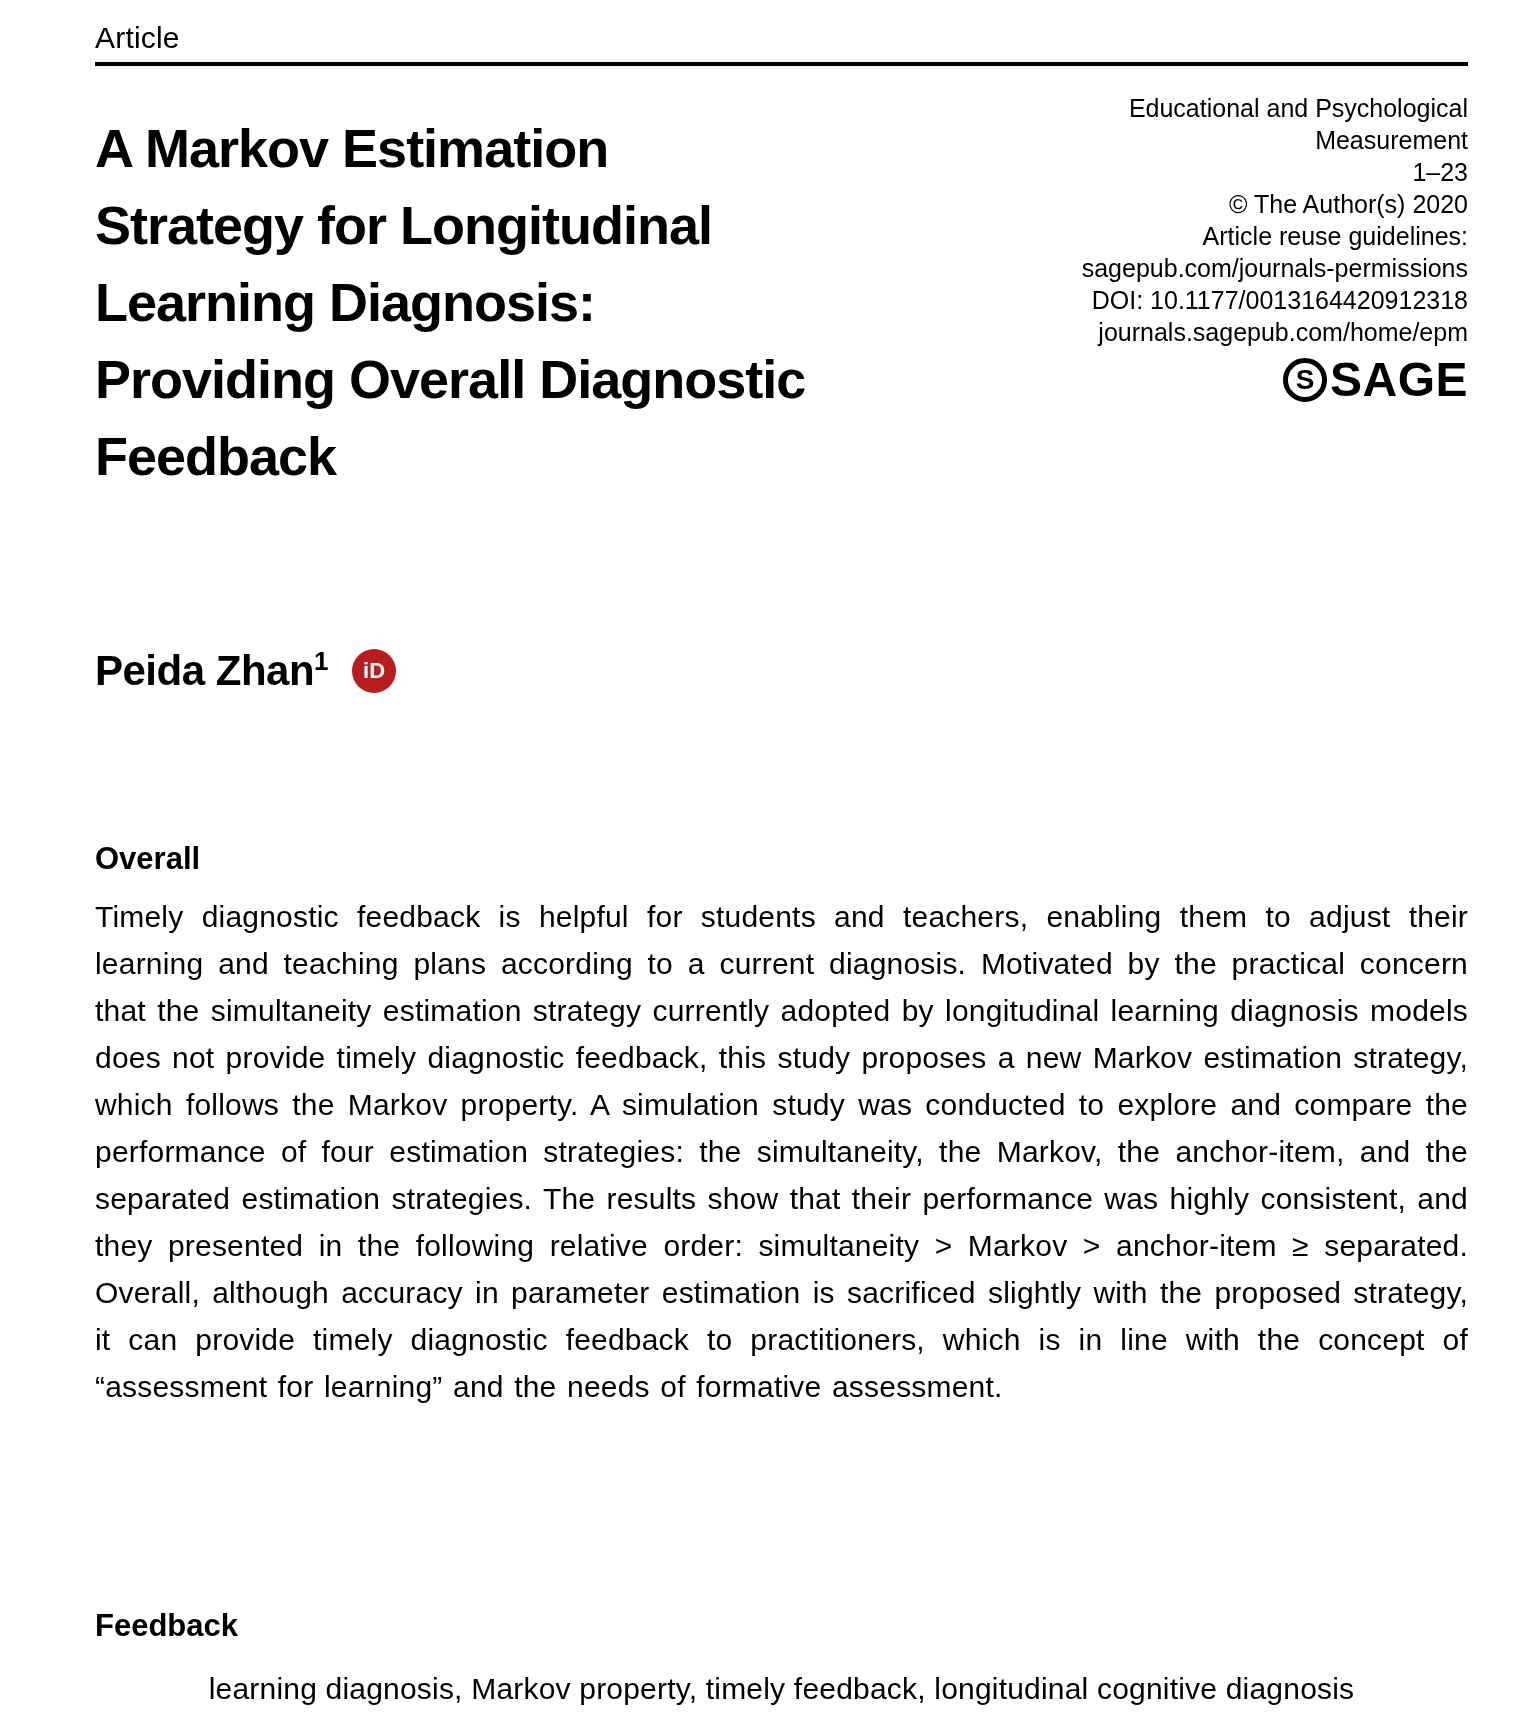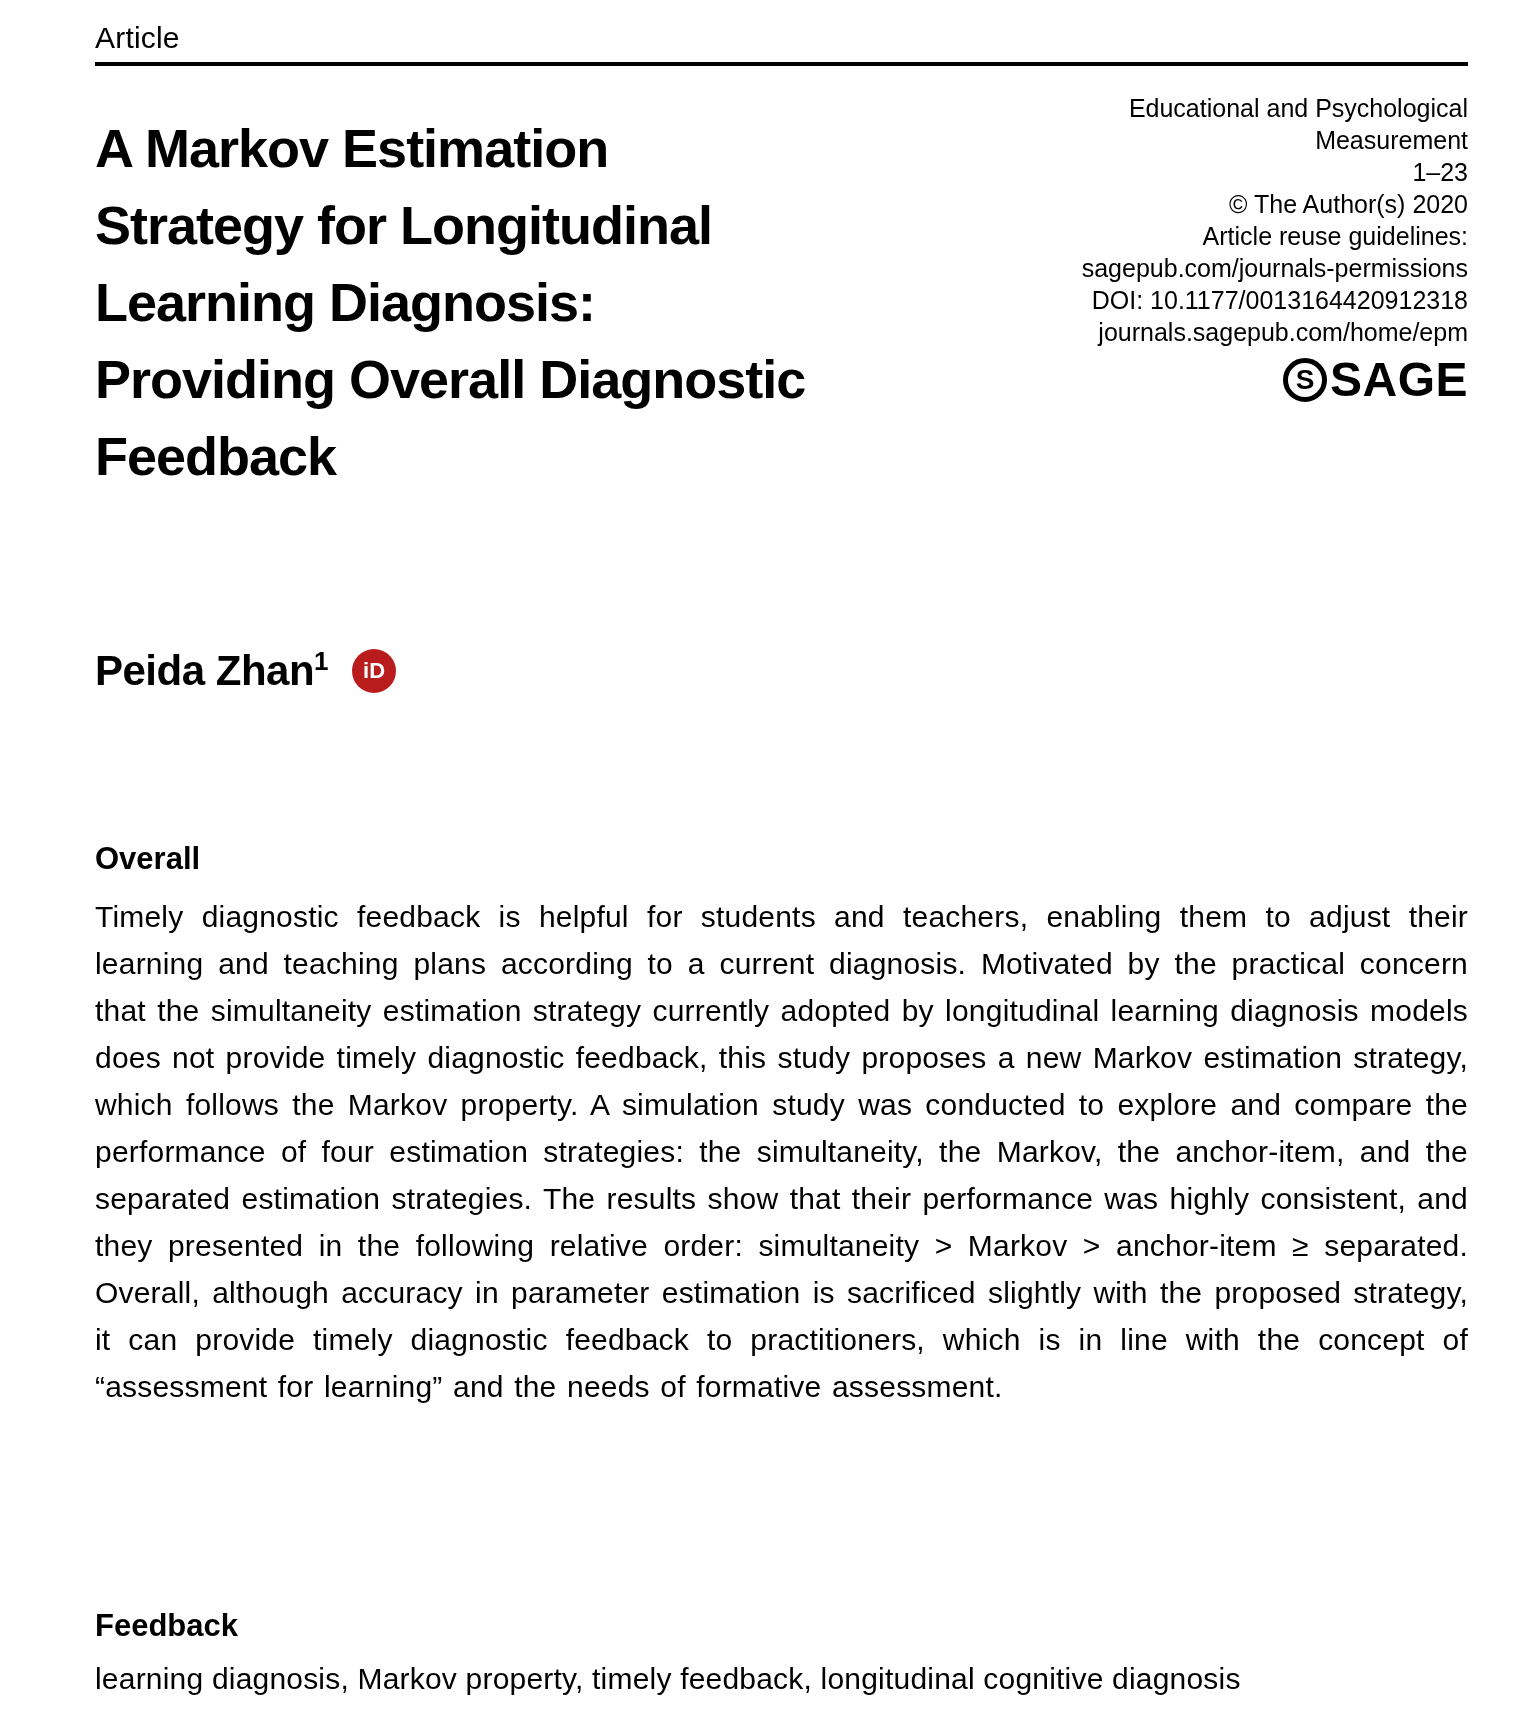--- a/index.html
+++ b/index.html
@@ -115,24 +115,25 @@
     margin-top: 16px;
     height: 611px;
     font-size: 30px;
     line-height: 47px;
     text-align: justify;
     word-spacing: 2px;
     letter-spacing: 0.2px;
   }
   .keywords-heading { margin-top: 103px; }
   .keywords-text {
-    margin-top: 16px;
+    margin-top: 26px;
     font-size: 30px;
     line-height: 38px;
     letter-spacing: 0.2px;
+    text-align: center;
   }
 </style>
 </head>
 <body>
 
 <div class="page">
 
   <div class="article-label">Article</div>
 
   <div class="rule"></div>

